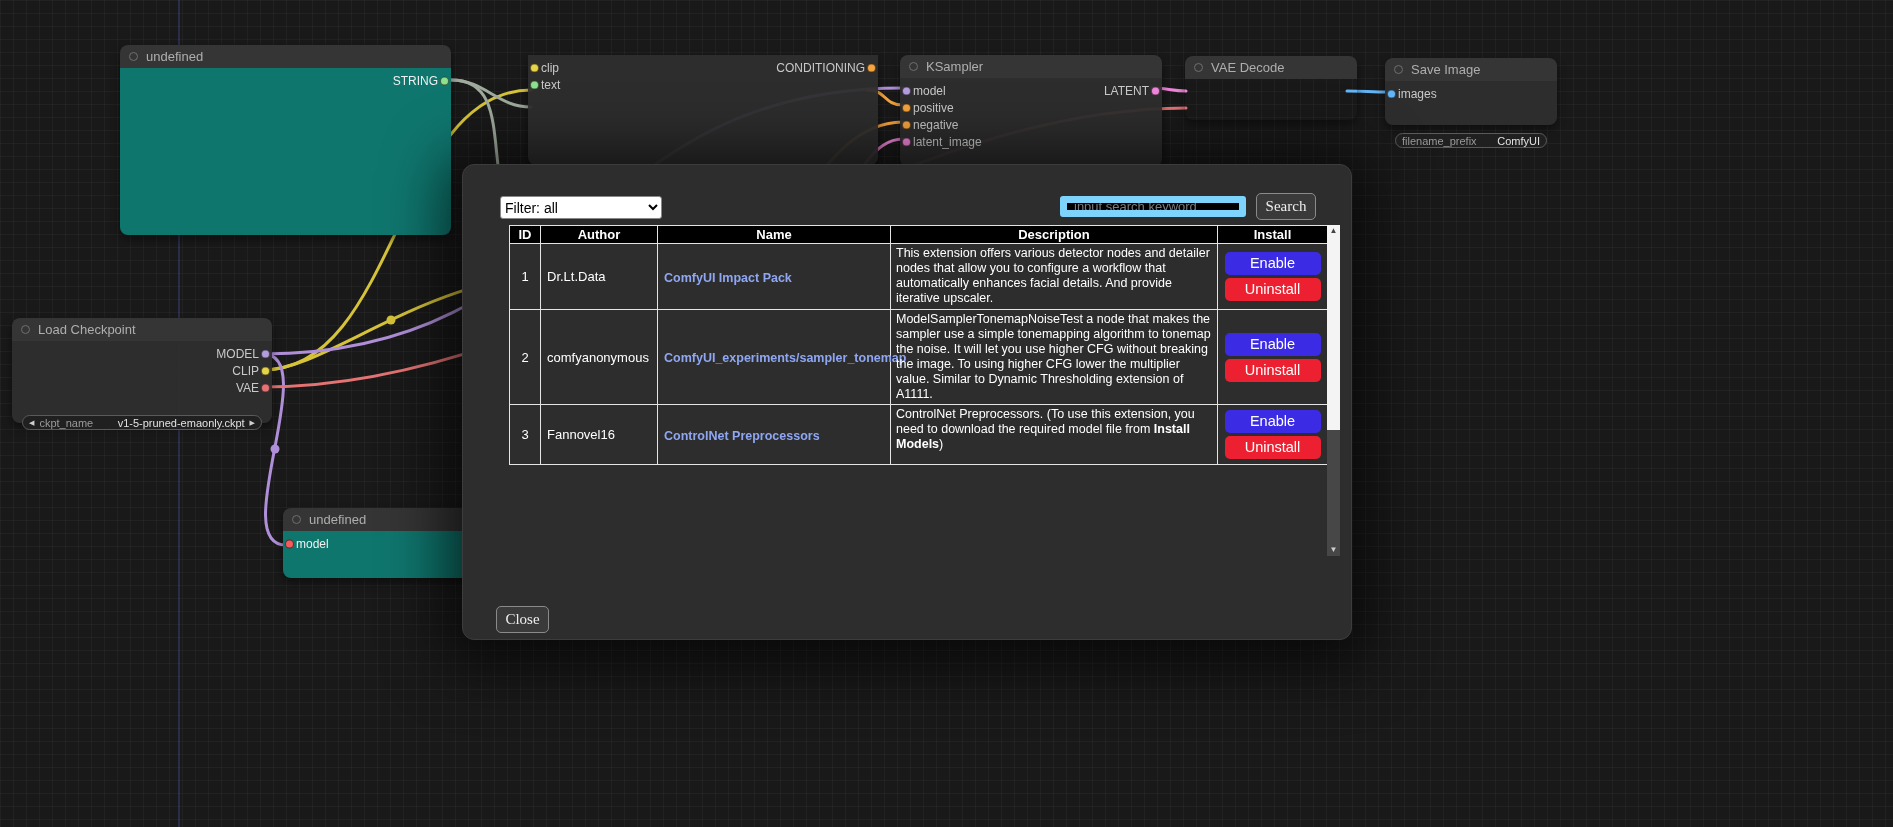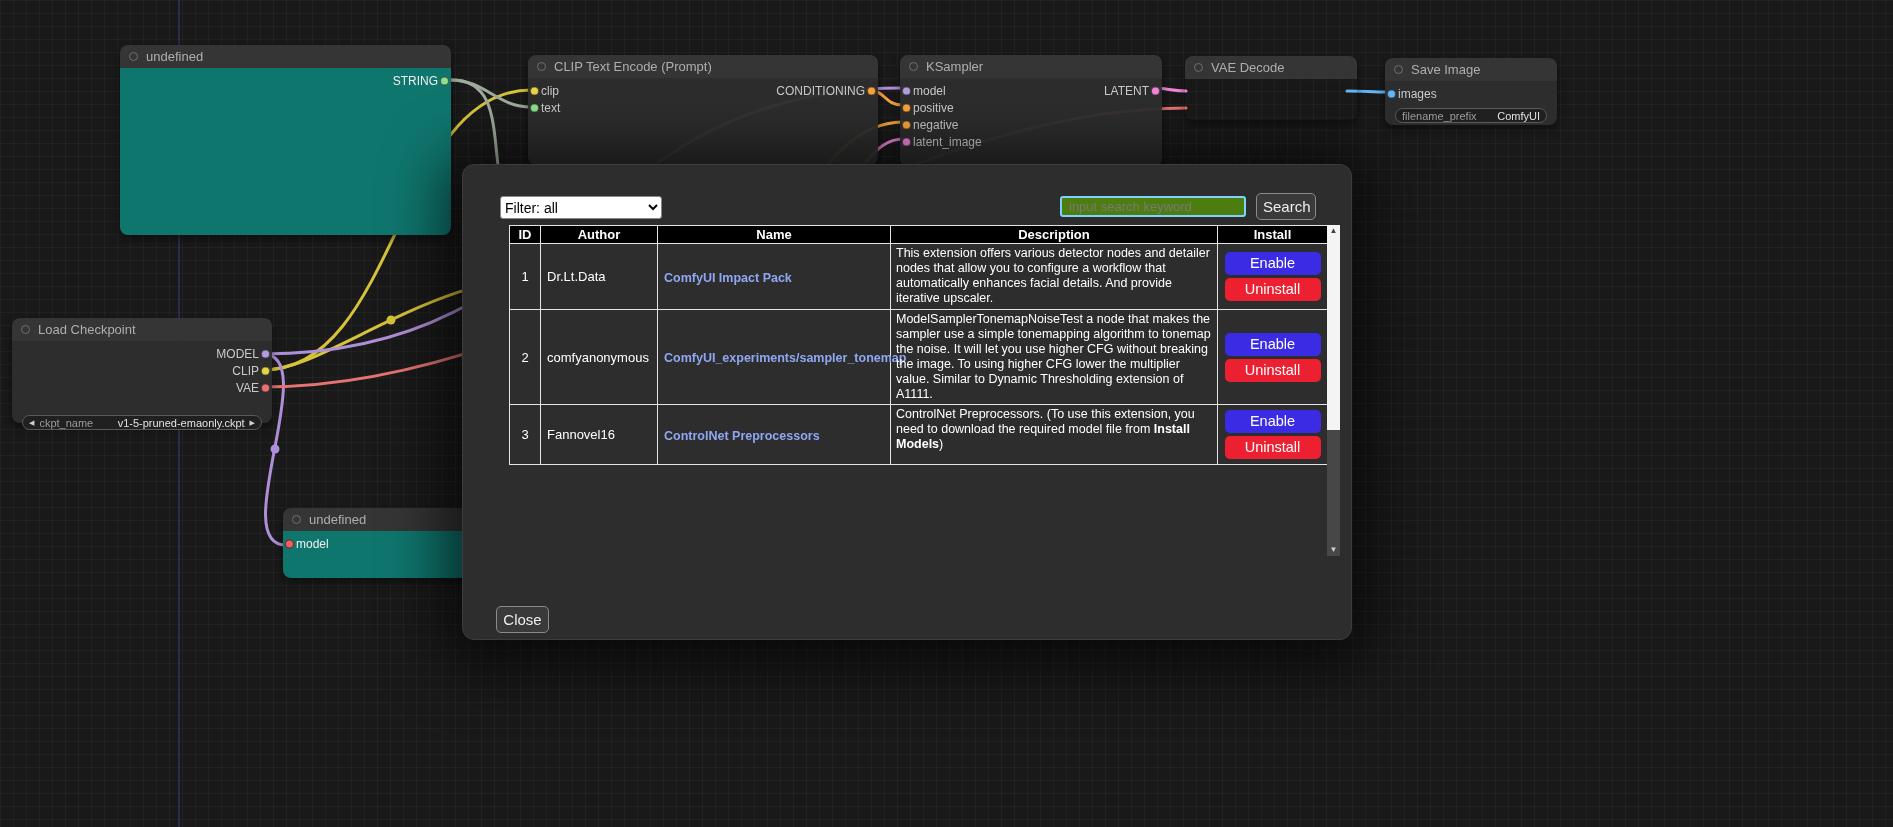--- a/index.html
+++ b/index.html
@@ -42,25 +42,25 @@
   .widget .wlabel{color:#9a9a9a;white-space:nowrap;}
   .widget .wvalue{color:#e2e2e2;margin-left:auto;white-space:nowrap;}
 
   
   .dialog{position:absolute;left:462px;top:164px;width:890px;height:476px;z-index:10;
           background:#2d2d2d;border:1px solid #3c3c3c;border-radius:12px;box-sizing:border-box;
           box-shadow:0 8px 60px 18px rgba(0,0,0,0.65);}
   .filter-select{position:absolute;left:37px;top:31px;width:162px;height:23px;font-size:14px;
           font-family:"Liberation Sans",sans-serif;background:#fff;color:#000;border:1px solid #888;border-radius:3px;}
   .search-input{position:absolute;left:597px;top:31px;width:186px;height:21px;box-sizing:border-box;
-          background:#4d7c0f;border:2px solid #7dd3fc;border-radius:3px;color:#ddd;font-size:13px;padding:0 7px;
+          background:#000000;border:7px solid #7dd3fc;border-radius:3px;color:#ddd;font-size:13px;padding:0 7px;
           font-family:"Liberation Sans",sans-serif;}
   .search-input::placeholder{color:#7a7a7a;}
   .btn{background:#3a3a3a;border:1px solid #8a8a8a;border-radius:5px;color:#eee;font-size:15px;
-       font-family:Liberation Sans, sans-serif;cursor:pointer;}
+       font-family:Liberation Serif, serif;cursor:pointer;}
   .search-btn{position:absolute;left:793px;top:28px;width:60px;height:27px;}
   .close-btn{position:absolute;left:33px;top:441px;width:53px;height:27px;}
 
   .table-wrap{position:absolute;left:31px;top:60px;width:831px;height:331px;margin-left:15px;}
   table.ext{border-collapse:collapse;table-layout:fixed;width:818px;color:#fff;}
   table.ext th,table.ext td{border:1px solid #e4e4e4;box-sizing:border-box;}
   table.ext thead th{background:#000;color:#fff;font-size:13px;font-weight:bold;height:18px;padding:0 4px;}
   td.c-id{width:31px;text-align:center;font-size:13px;vertical-align:middle;}
   td.c-author{width:117px;font-size:13px;padding:2px 6px;vertical-align:middle;}
   td.c-name{width:233px;padding:2px 6px;vertical-align:middle;}
@@ -107,24 +107,20 @@
   </div>
   <div class="nbody red">
     <div class="srow">
       <span class="slabel out onred">STRING</span>
       <span class="dot out dot-green"></span>
     </div>
   </div>
 </div>
 
 <div class="node" style="left:528px;top:55px;width:350px;height:110px;">
-  <div class="nheader">
-    <span class="ndot"></span>
-    <span class="ntitle">CLIP Text Encode (Prompt)</span>
-  </div>
   <div class="nbody">
     <div class="srow">
       <span class="dot in dot-yellow"></span>
       <span class="slabel">clip</span>
       <span class="slabel out">CONDITIONING</span>
       <span class="dot out dot-orange"></span>
     </div>
     <div class="srow">
       <span class="dot in dot-green"></span>
       <span class="slabel">text</span>
@@ -175,21 +171,21 @@
 <div class="node" style="left:1385px;top:58px;width:172px;height:67px;">
   <div class="nheader">
     <span class="ndot"></span>
     <span class="ntitle">Save Image</span>
   </div>
   <div class="nbody">
     <div class="srow">
       <span class="dot in dot-blue"></span>
       <span class="slabel">images</span>
     </div>
-    <div class="widget" style="top:27px;">
+    <div class="widget" style="top:52px;">
       <span class="wlabel">filename_prefix</span>
       <span class="wvalue">ComfyUI</span>
     </div>
   </div>
 </div>
 
 <div class="node" style="left:12px;top:318px;width:260px;height:105px;">
   <div class="nheader">
     <span class="ndot"></span>
     <span class="ntitle">Load Checkpoint</span>

